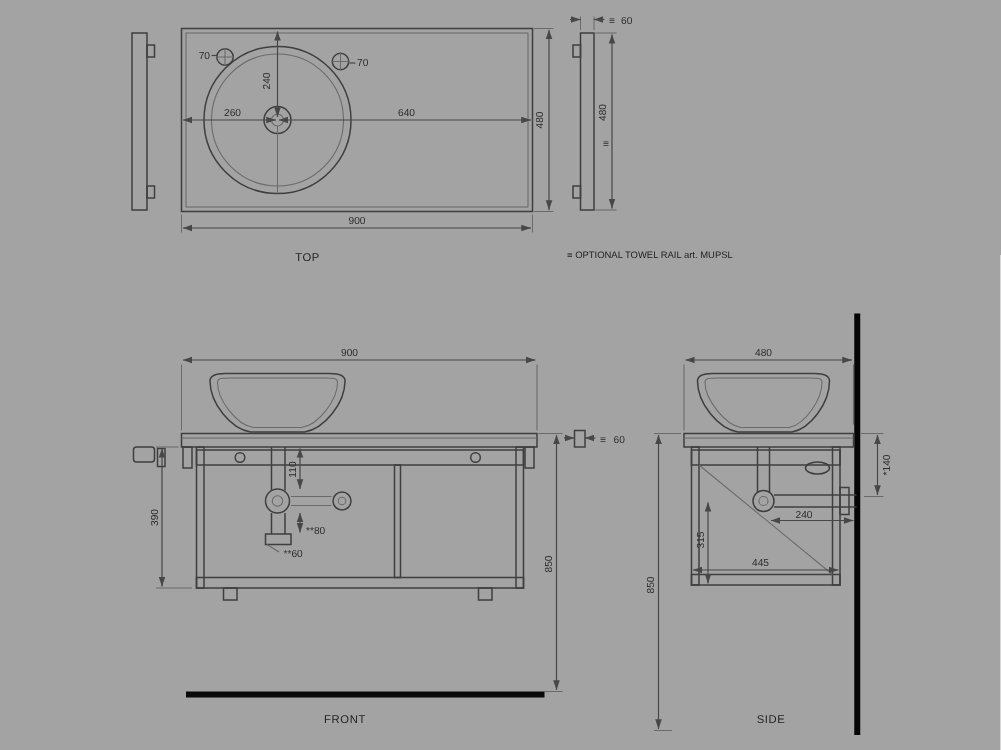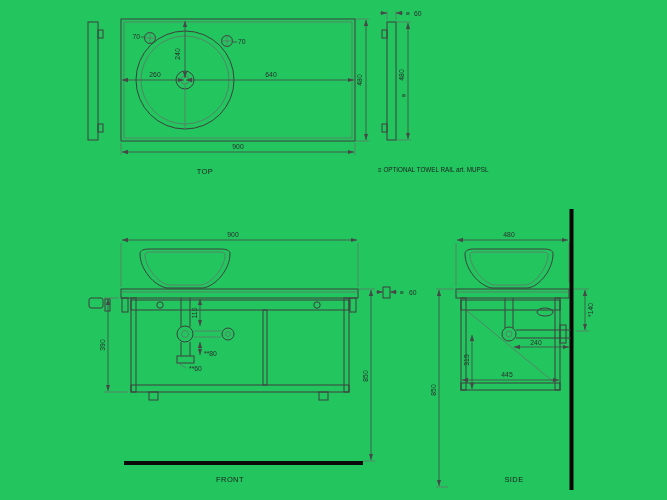--- a/index.html
+++ b/index.html
@@ -1,17 +1,17 @@
 <!DOCTYPE html>
 <html><head>
 <meta charset="utf-8">
 <style>
   html,body{margin:0;padding:0;background:#ffffff;}
   .sheet{
-    width:667px;height:500px;background:#22c55e;position:relative;overflow:hidden;
+    width:667px;height:500px;background:#a3a3a3;position:relative;overflow:hidden;
     font-family:"Liberation Sans", sans-serif;
   }
   svg{display:block;}
   .ln{stroke:#3f3f3f;stroke-width:1;fill:none;}
   .thin{stroke:#6a6a6a;stroke-width:.7;fill:none;}
   .dimln{stroke:#474747;stroke-width:.8;fill:none;}
   .thick{stroke:#050505;stroke-width:4;fill:none;}
   text{fill:#2d2d2d;font-size:6.8px;font-family:"Liberation Sans", sans-serif;}
   .vlabel{font-size:7.5px;fill:#1f1f1f;letter-spacing:.4px;}
   .note{font-size:6.3px;fill:#1f1f1f;}

